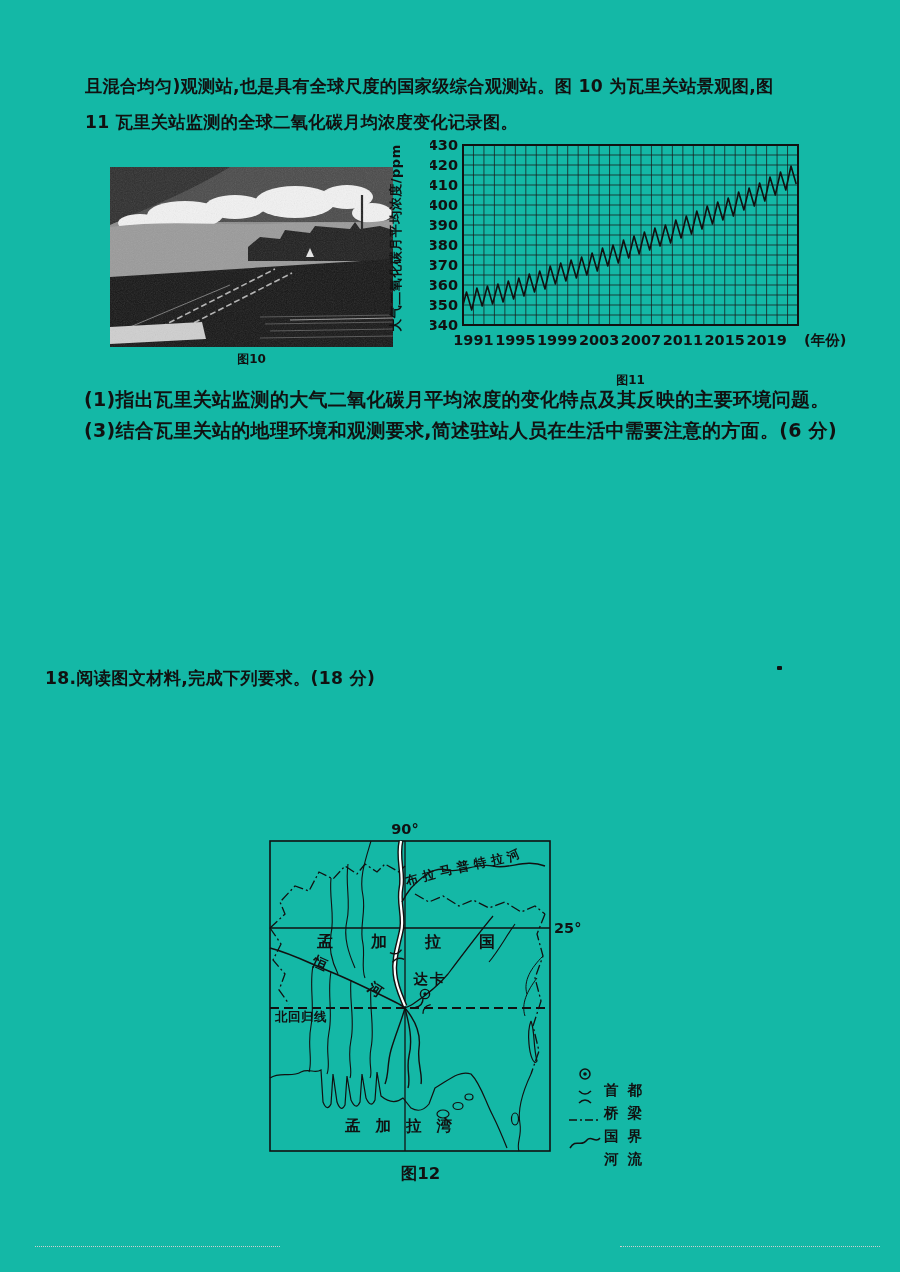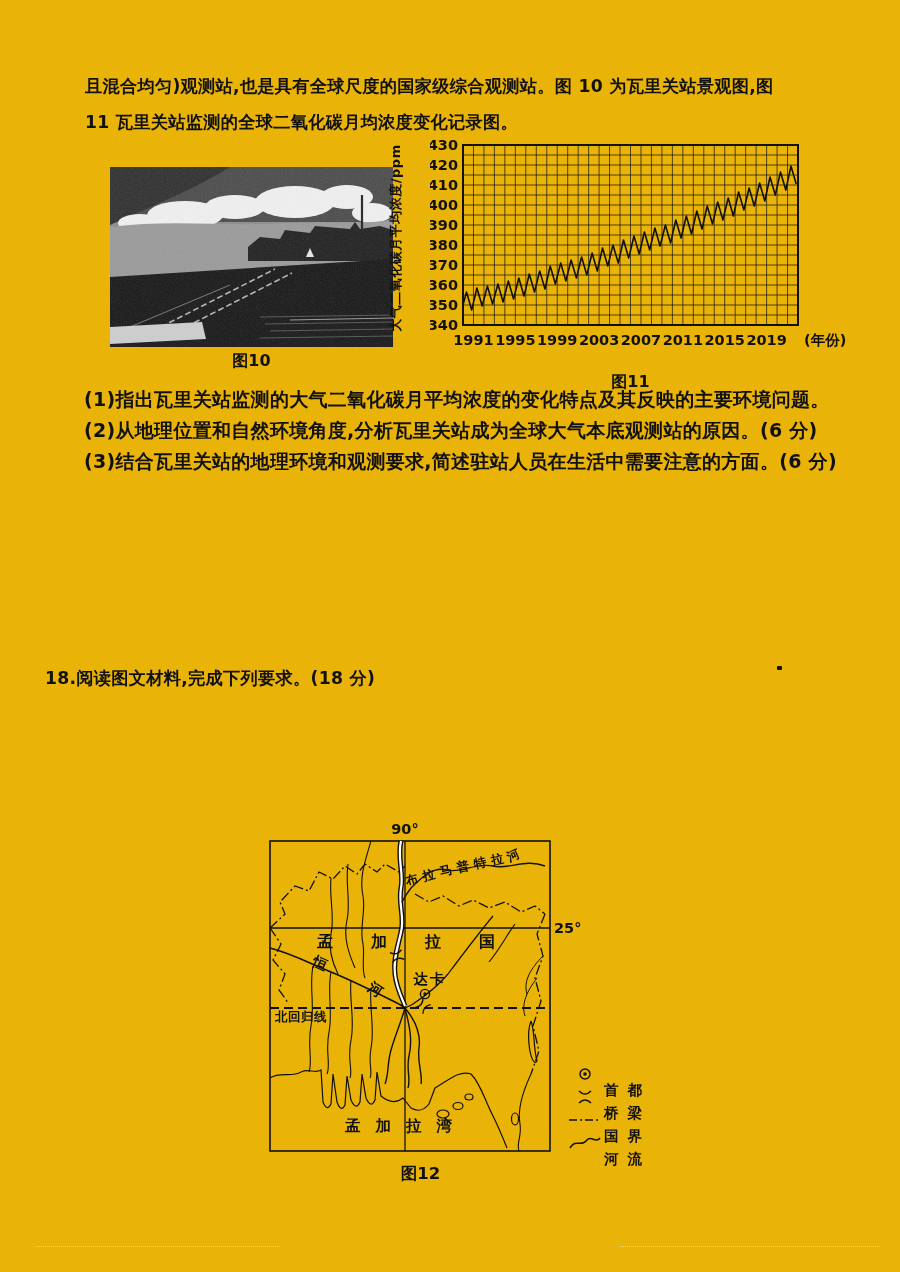--- a/index.html
+++ b/index.html
@@ -1,23 +1,23 @@
 <!DOCTYPE html>
 <html><head>
 <meta charset="utf-8">
 <style>
   html,body{margin:0;padding:0;background:#fff;}
   body{width:900px;height:1272px;overflow:hidden;position:relative;
        font-family:"DejaVu Sans","Liberation Sans",sans-serif;color:#111;}
-  #page{position:absolute;inset:0;background:#eab308;}
+  #page{position:absolute;inset:0;background:#14b8a6;}
   .para div{white-space:nowrap;}
   #intro{position:absolute;left:85px;top:68px;width:780px;
          font-size:17.2px;line-height:36px;font-weight:700;letter-spacing:.3px;}
   #photo{position:absolute;left:110px;top:167px;width:283px;height:180px;}
-  .cap{position:absolute;text-align:center;font-weight:700;font-size:16px;}
+  .cap{position:absolute;text-align:center;font-weight:700;font-size:12px;}
   #cap10{left:110px;top:351px;width:283px;}
   #ylabel{position:absolute;left:407px;top:318px;width:200px;height:20px;
           transform:rotate(-90deg);transform-origin:0 100%;
           font-size:13px;font-weight:700;letter-spacing:.5px;text-align:center;}
   #co2-chart{position:absolute;left:430px;top:133px;width:430px;height:230px;}
   #co2-chart text{font-weight:700;fill:#111;font-size:14.5px;}
   #cap11{left:463px;top:372px;width:335px;}
   #q17{position:absolute;left:84px;top:384px;width:800px;
        font-size:19px;line-height:31px;font-weight:700;letter-spacing:.3px;}
   #q17 .indent{padding-left:26px;}
@@ -172,21 +172,20 @@
       <text x="252.84375" y="212" text-anchor="middle">2011</text>
       <text x="294.71875" y="212" text-anchor="middle">2015</text>
       <text x="336.59375" y="212" text-anchor="middle">2019</text>
       <text x="374" y="212" text-anchor="start">(年份)</text>
       <polyline points="33.0,172.0 36.5,159.0 41.7,177.0 46.9,155.0 52.2,173.0 57.4,153.0 62.6,171.0 67.9,151.0 73.1,169.0 78.3,148.0 83.6,166.0 88.8,145.0 94.0,163.0 99.3,141.0 104.5,159.0 109.7,138.0 115.0,156.0 120.2,133.0 125.4,151.0 130.7,130.0 135.9,148.0 141.1,127.0 146.4,145.0 151.6,124.0 156.8,142.0 162.1,120.0 167.3,138.0 172.5,115.0 177.8,133.0 183.0,112.0 188.3,130.0 193.5,107.0 198.7,125.0 204.0,103.0 209.2,121.0 214.4,99.0 219.7,117.0 224.9,95.0 230.1,113.0 235.4,92.0 240.6,110.0 245.8,87.0 251.1,105.0 256.3,83.0 261.5,101.0 266.8,78.0 272.0,96.0 277.2,73.0 282.5,91.0 287.7,69.0 292.9,87.0 298.2,65.0 303.4,83.0 308.6,59.0 313.9,77.0 319.1,55.0 324.3,73.0 329.6,50.0 334.8,68.0 340.0,44.0 345.3,62.0 350.5,39.0 355.8,57.0 361.0,33.0 366.2,51.0" fill="none" stroke="#111" stroke-width="1.6" stroke-linejoin="round"></polyline>
     </svg>
   <div id="cap11" class="cap">图11</div>
 
   <div id="q17">
     <div>(1)指出瓦里关站监测的大气二氧化碳月平均浓度的变化特点及其反映的主要环境问题。</div>
-    <div>(2)从地理位置和自然环境角度,分析瓦里关站成为全球大气本底观测站的原因。(6 分)</div>
     <div>(3)结合瓦里关站的地理环境和观测要求,简述驻站人员在生活中需要注意的方面。(6 分)</div>
   </div>
 
   <div id="q18h">18.阅读图文材料,完成下列要求。(18 分)</div>
 
   <svg id="map" viewBox="0 0 335 345">
 
     <rect x="17" y="25" width="280" height="310" fill="none" stroke="#111" stroke-width="1.6"></rect>
     <line x1="152" y1="25" x2="152" y2="335" stroke="#111" stroke-width="1.3"></line>
     <line x1="17" y1="112" x2="297" y2="112" stroke="#111" stroke-width="1.3"></line>

